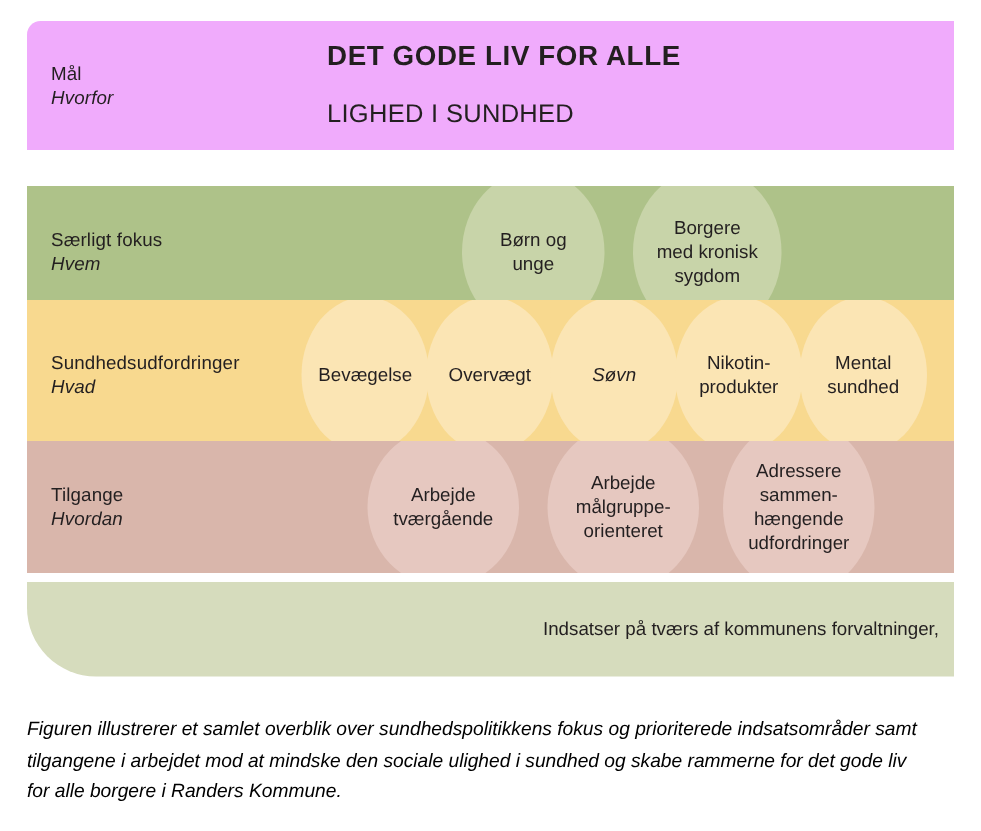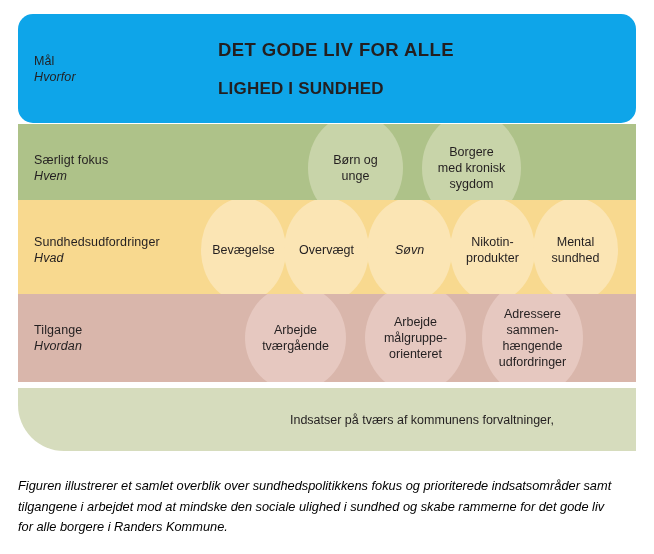--- a/index.html
+++ b/index.html
@@ -39,42 +39,41 @@
     line-height: 16px;
     letter-spacing: 0.1px;
     white-space: nowrap;
   }
   .band-label .lbl-main { display: block; }
   .band-label .lbl-sub  { display: block; font-style: italic; }
 
   
   #band-goal {
     top: 0;
-    height: 109px;
-    background: #0ea5e9;
+    height: 86px;
+    background: #f0abfc;
     border-top-left-radius: 9px;
-    border-radius: 15px;
   }
   #goal-title-wrap {
     position: absolute;
     left: 200px;
     right: 6px;
     top: 50%;
     transform: translateY(-50%);
     text-align: left;
   }
   #goal-title {
     font-size: 18.5px;
     font-weight: bold;
     letter-spacing: 0.4px;
     line-height: 24px;
   }
   #goal-subtitle {
     font-size: 17px;
-    font-weight: bold;
+    font-weight: normal;
     letter-spacing: 0.2px;
     line-height: 24px;
     margin-top: 15px;
   }
 
   
   #band-focus {
     top: 92px;
     height: 88px;
     background: #aec289;
@@ -101,21 +100,21 @@
     height: 63px;
     background: #d6dcbd;
     border-bottom-left-radius: 46px;
   }
   #footer-text {
     position: absolute;
     left: 200px;
     right: 10px;
     top: 50%;
     transform: translateY(-50%);
-    text-align: center;
+    text-align: right;
     font-size: 12.5px;
     line-height: 17px;
   }
   #footer-text span { display: block; }
 
   
   .bubble {
     position: absolute;
     top: 50%;
     transform: translateY(-50%);

